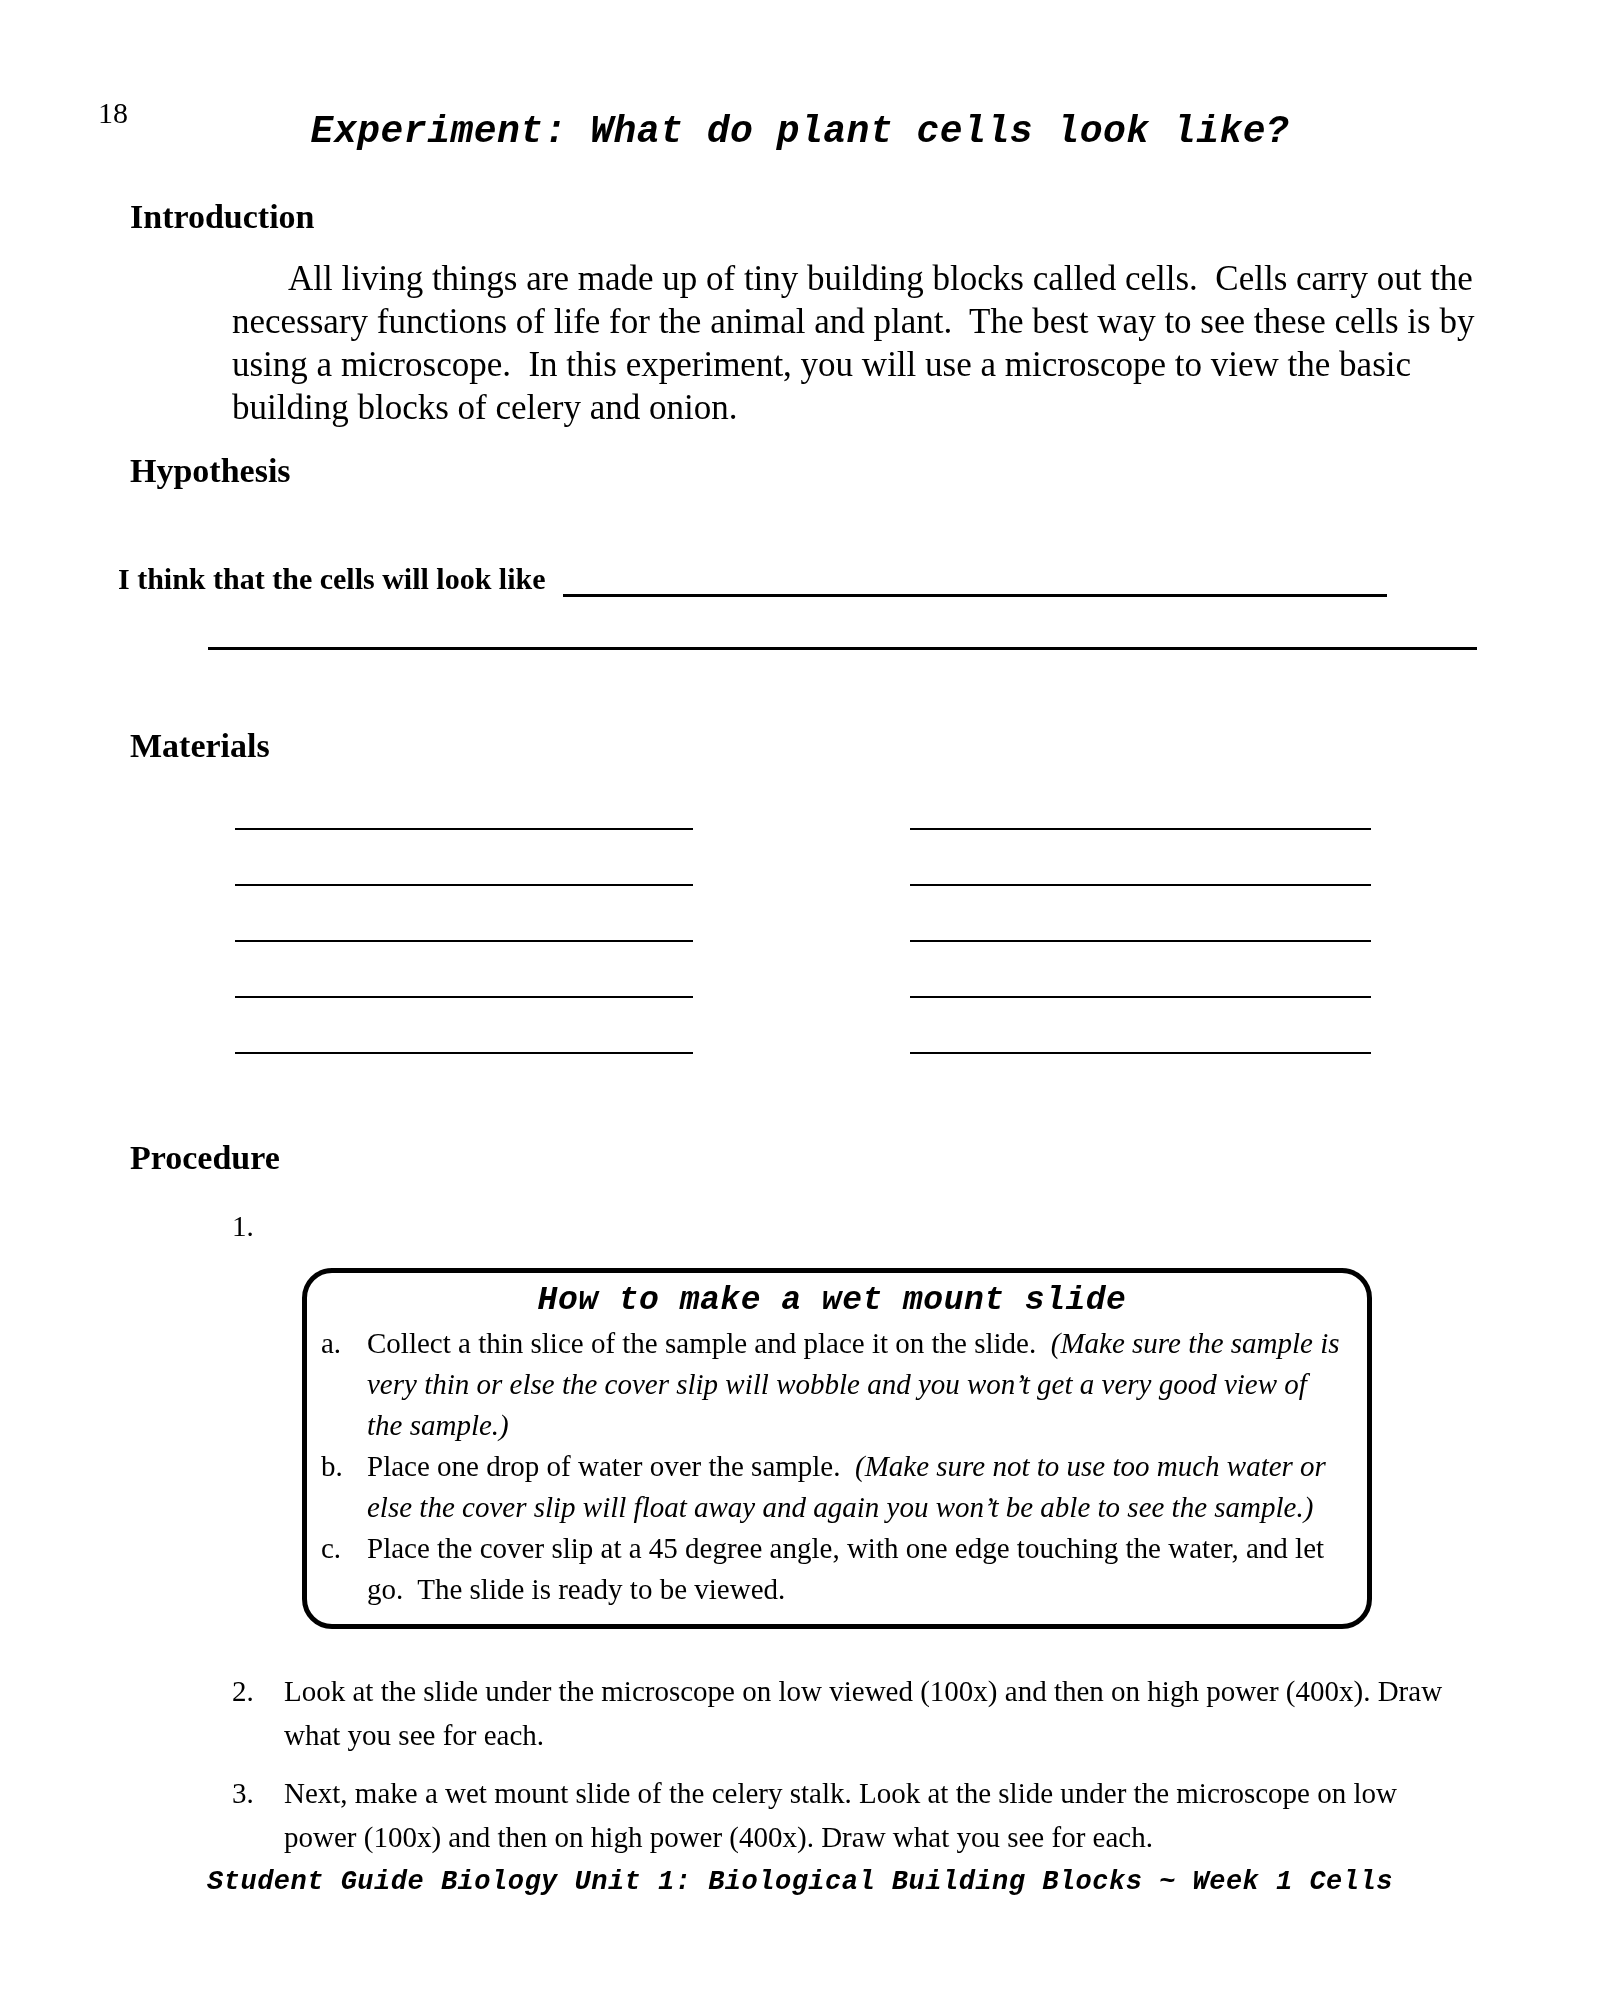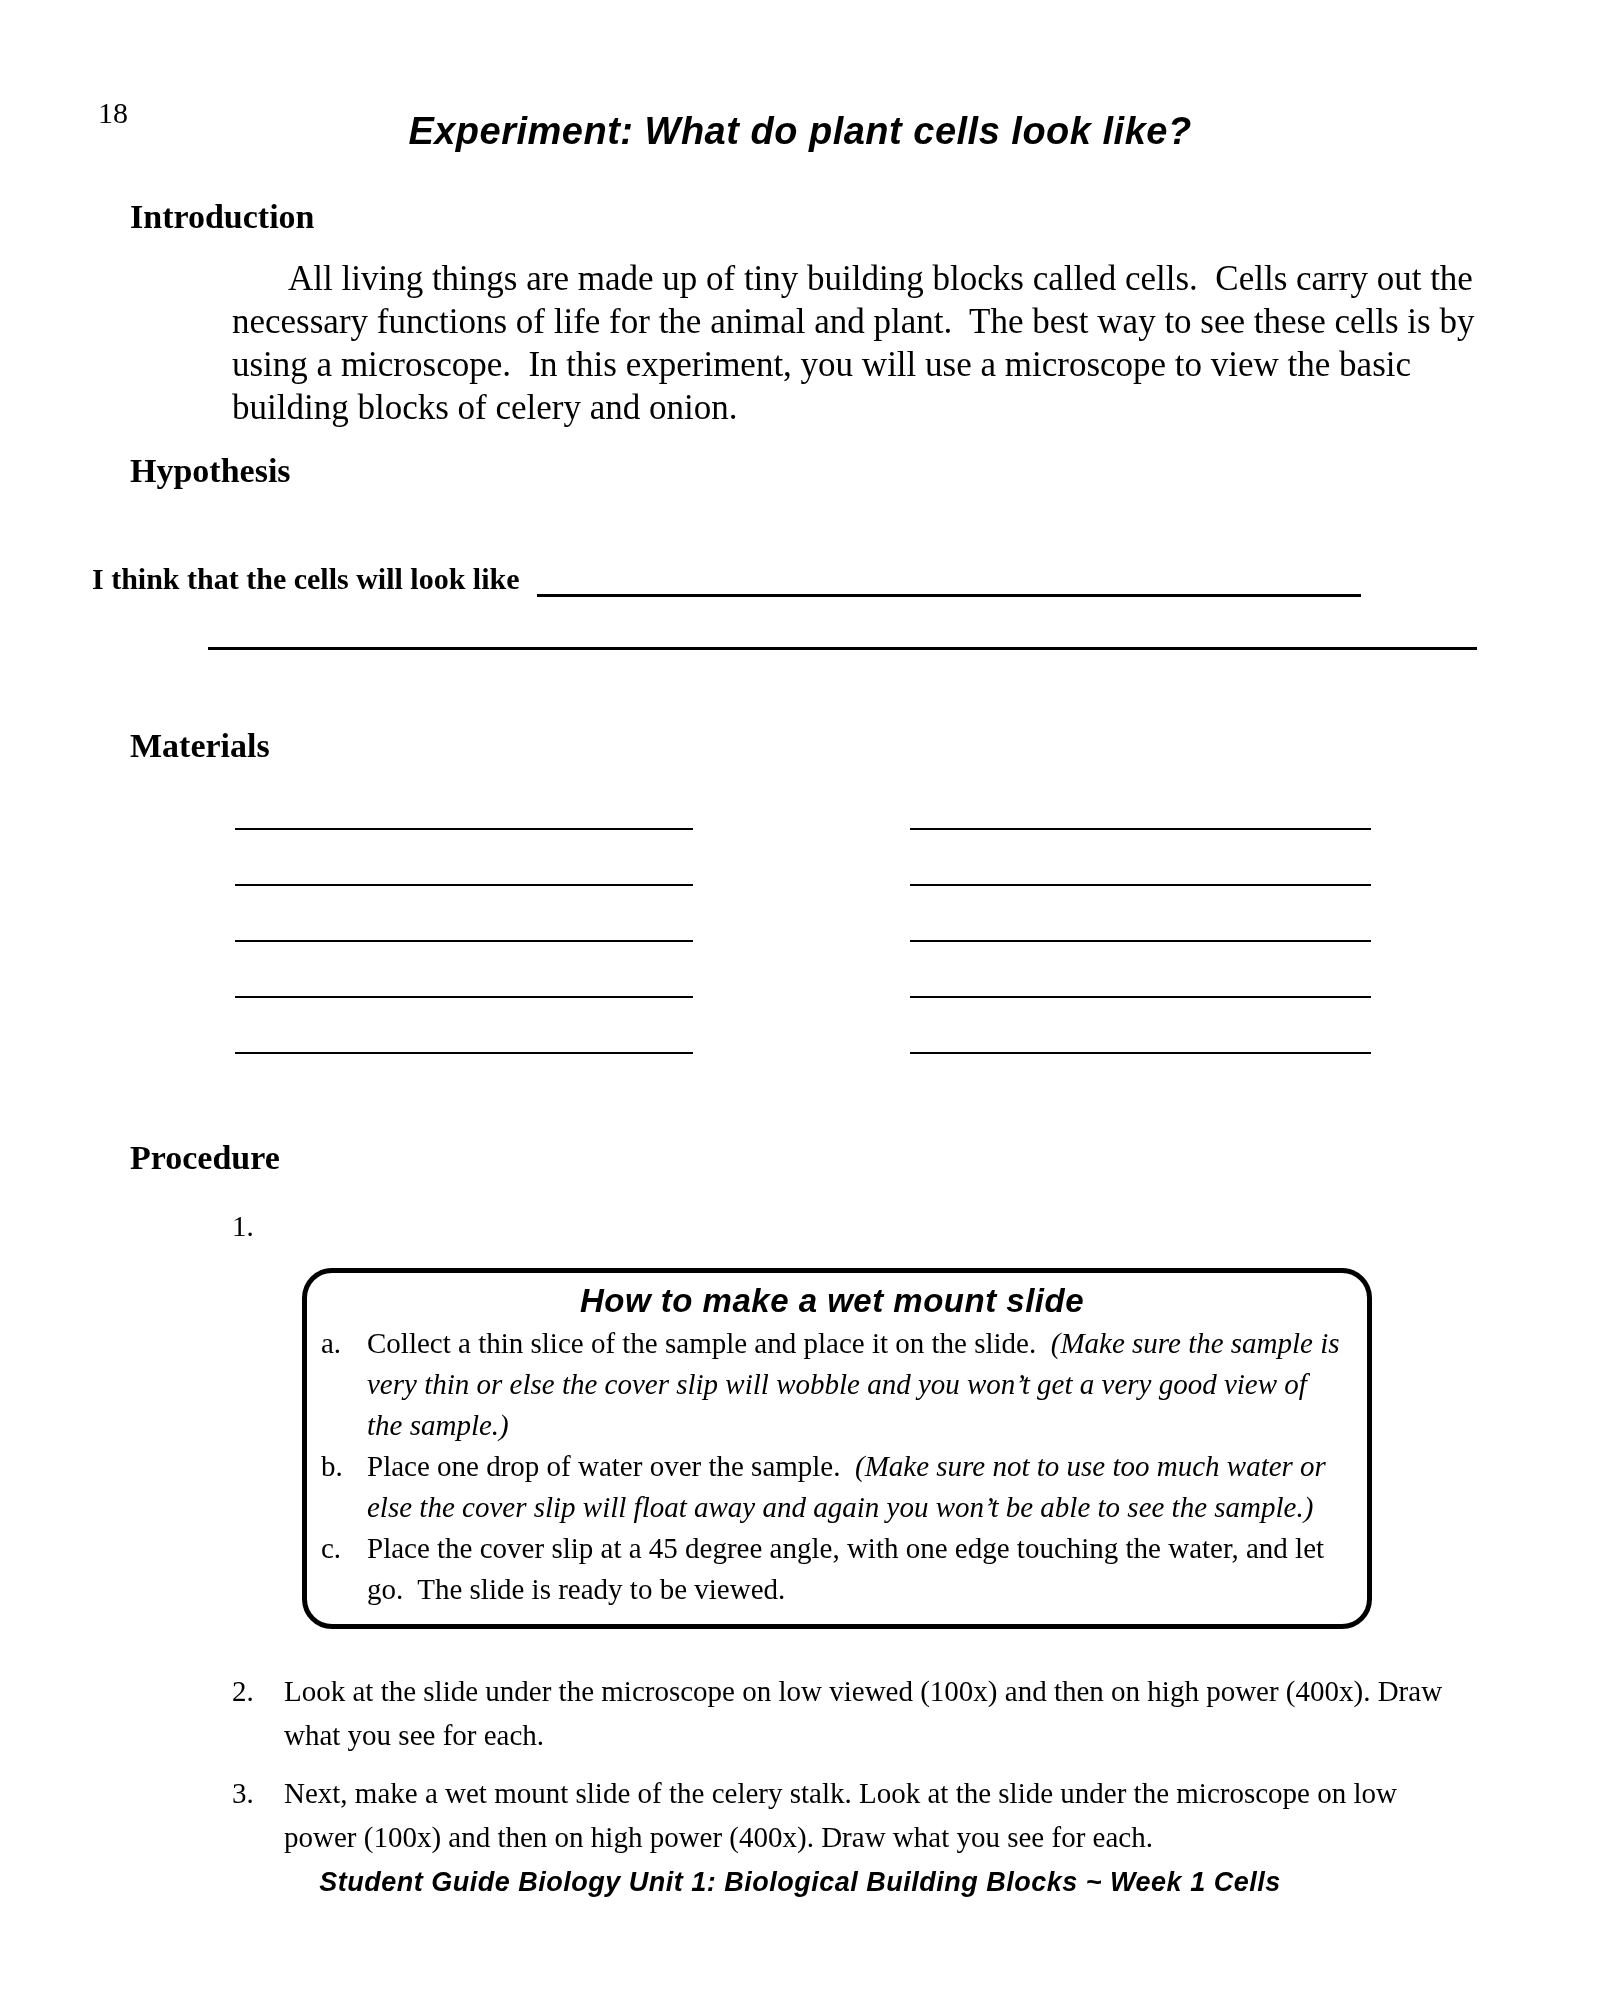--- a/index.html
+++ b/index.html
@@ -15,21 +15,21 @@
     overflow: hidden;
   }
   .page-number {
     position: absolute;
     left: 98px;
     top: 96px;
     font-size: 30px;
   }
   
   .hand {
-    font-family: Liberation Sans, sans-serif;
+    font-family: Liberation Mono, monospace;
     font-style: italic;
     font-weight: 700;
     letter-spacing: 0.5px;
   }
   .title {
     margin-top: 110px;
     text-align: center;
     font-size: 38px;
     white-space: pre-wrap;
   }
@@ -47,21 +47,21 @@
     margin-top: 22px;
     margin-left: 232px;
     width: 1264px;
     font-size: 35px;
     line-height: 43px;
     text-indent: 56px;
     white-space: pre-wrap;
   }
   .hypo-row {
     margin-top: 72px;
-    margin-left: 92px;
+    margin-left: 118px;
     width: 1269px;
     display: flex;
     align-items: flex-end;
     text-align: right;
   }
   .hypo-prompt {
     font-weight: 700;
     font-size: 30px;
     line-height: 36px;
     white-space: pre;

